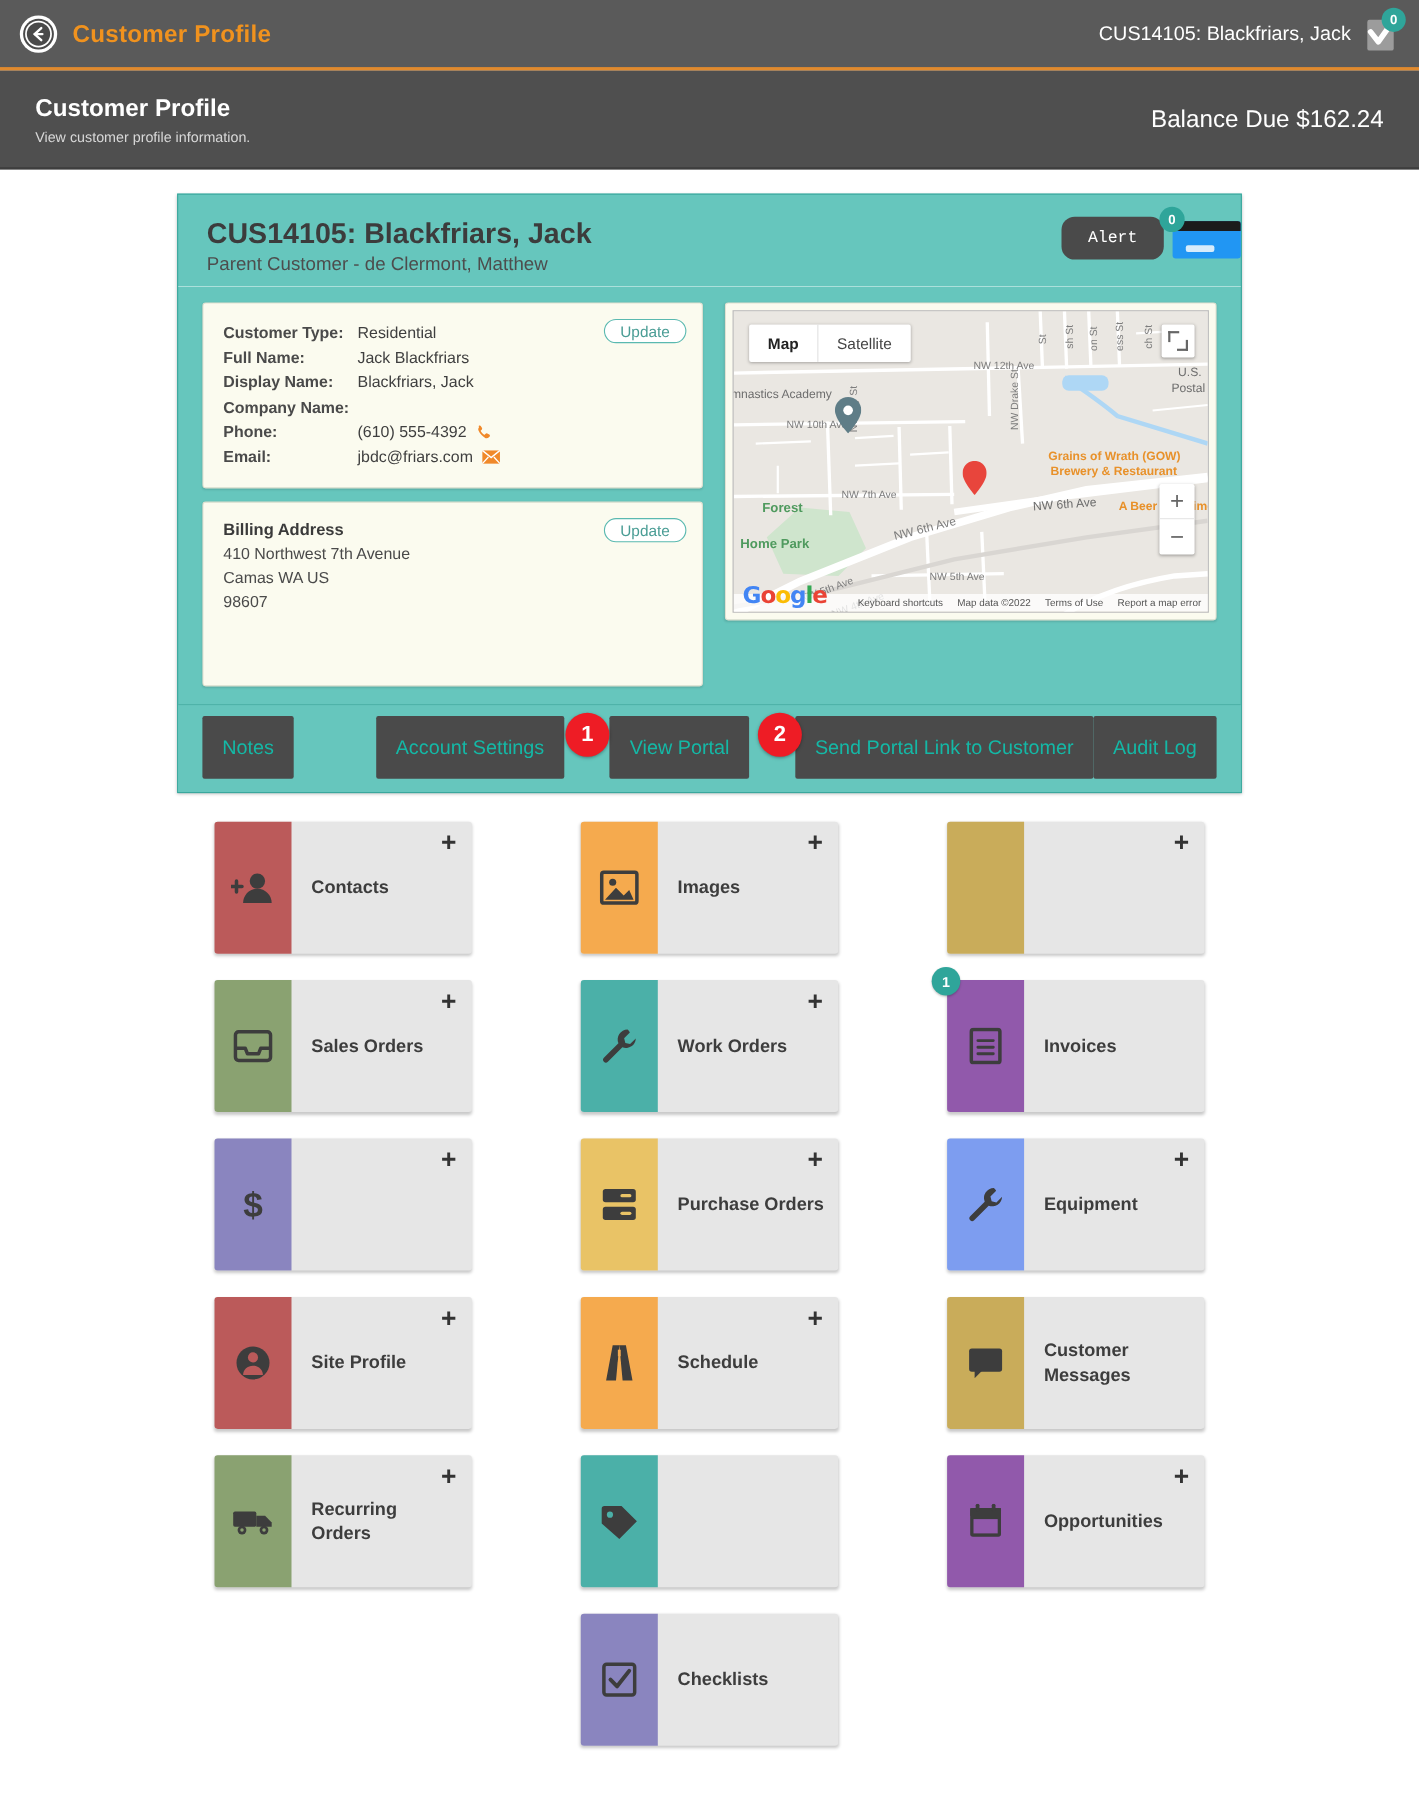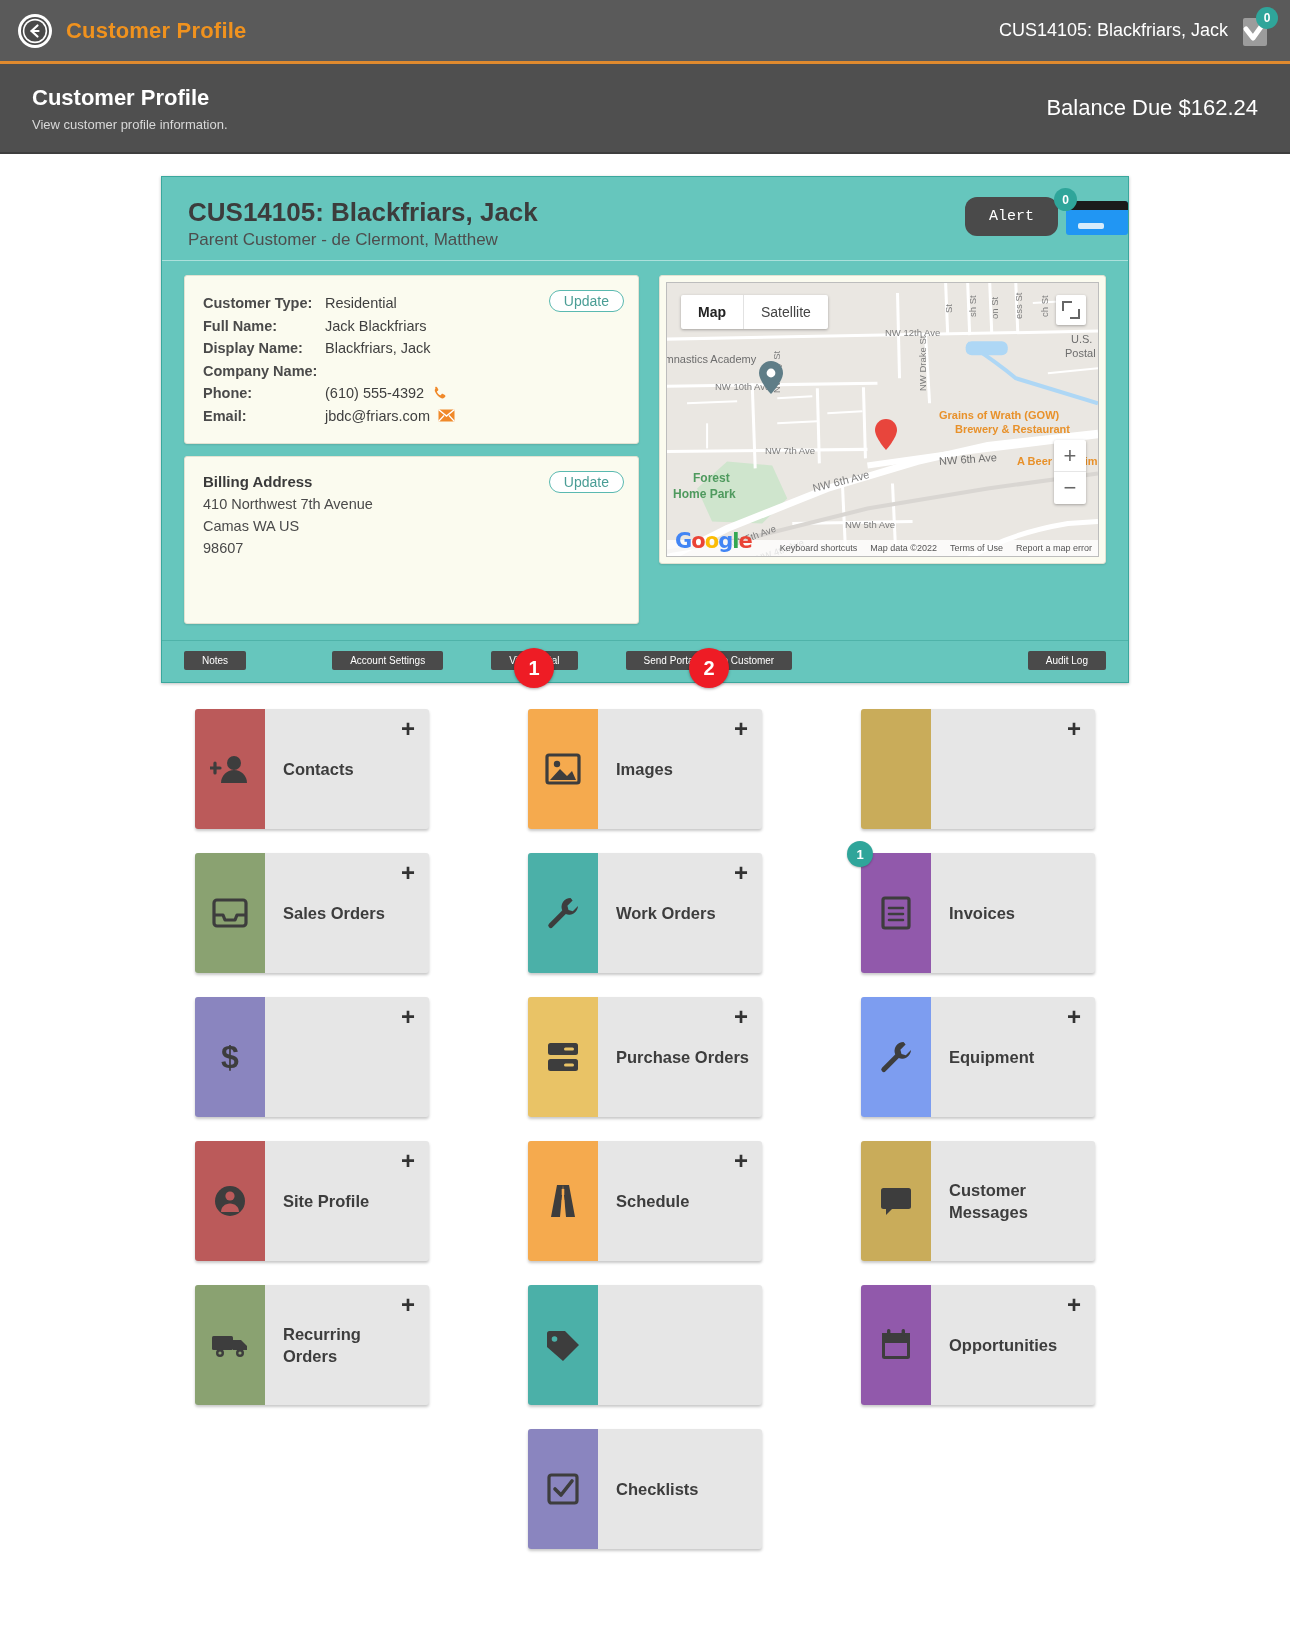--- a/index.html
+++ b/index.html
@@ -173,22 +173,22 @@
   .google-logo .y1{color:#FBBC05}.google-logo .b2{color:#4285F4}
   .google-logo .g1{color:#34A853}.google-logo .r2{color:#EA4335}
 
   
   .action-bar {
     background:#66c6bd; border-top:1px solid #4fb3a9;
     padding:10px 22px 12px 22px; display:flex; align-items:center;
     position:relative;
   }
   .act-btn {
-    background:#4a4a4a; color:#ffffff; font-size:10px;
-    border:none; padding:4px 18px; border-radius:2px; cursor:pointer;
+    background:#4a4a4a; color:#14b8a6; font-size:18px;
+    border:none; padding:18px 18px; border-radius:2px; cursor:pointer;
     font-family:inherit; white-space:nowrap;
   }
   .spacer-sm { width:86px; }
   .spacer-md { width:48px; }
   .spacer-flex { flex:1; }
   .step-badge {
     width:40px; height:40px; border-radius:50%;
     background:#ee1c25; color:#ffffff; font-size:20px; font-weight:bold;
     display:flex; align-items:center; justify-content:center;
     position:absolute; z-index:9;
@@ -417,24 +417,24 @@
             <div class="map-label" style="left:178px; top:236px;">NW 5th Ave</div>
             <div class="map-label" style="left:60px; top:248px; transform:rotate(-20deg);">NW 5th Ave</div>
             <div class="map-label" style="left:88px; top:262px; transform:rotate(-20deg);">NW 4th Ave</div>
             <div class="map-label" style="left:104px; top:110px; transform:rotate(-90deg); transform-origin:left top;">NW Ivy St</div>
             <div class="map-label" style="left:250px; top:108px; transform:rotate(-90deg); transform-origin:left top;">NW Drake St</div>
             <div class="map-label" style="left:276px; top:30px; transform:rotate(-90deg); transform-origin:left top;">St</div>
             <div class="map-label" style="left:300px; top:34px; transform:rotate(-90deg); transform-origin:left top;">sh St</div>
             <div class="map-label" style="left:322px; top:36px; transform:rotate(-90deg); transform-origin:left top;">on St</div>
             <div class="map-label" style="left:346px; top:36px; transform:rotate(-90deg); transform-origin:left top;">ess St</div>
             <div class="map-label" style="left:372px; top:34px; transform:rotate(-90deg); transform-origin:left top;">ch St</div>
-            <div class="map-label poi" style="left:272px; top:126px;">Grains of Wrath (GOW)</div>
+            <div class="map-label poi" style="left:286px; top:126px;">Grains of Wrath (GOW)</div>
             <div class="map-label poi" style="left:288px; top:140px;">Brewery &amp; Restaurant</div>
             <div class="map-label poi" style="left:350px; top:172px;">A Beer at A Time</div>
-            <div class="map-label park" style="left:26px; top:188px;">Forest</div>
+            <div class="map-label park" style="left:26px; top:171px;">Forest</div>
             <div class="map-label park" style="left:6px; top:204px;">Home Park</div>
             <div class="map-label grey" style="left:404px; top:50px;">U.S.</div>
             <div class="map-label grey" style="left:398px; top:64px;">Postal Ser</div>
 
             <div class="google-logo"><span class="b1">G</span><span class="r1">o</span><span class="y1">o</span><span class="b2">g</span><span class="g1">l</span><span class="r2">e</span></div>
 
             <div class="map-attrib">
               <span>Keyboard shortcuts</span>
               <span>Map data ©2022</span>
               <span>Terms of Use</span>

